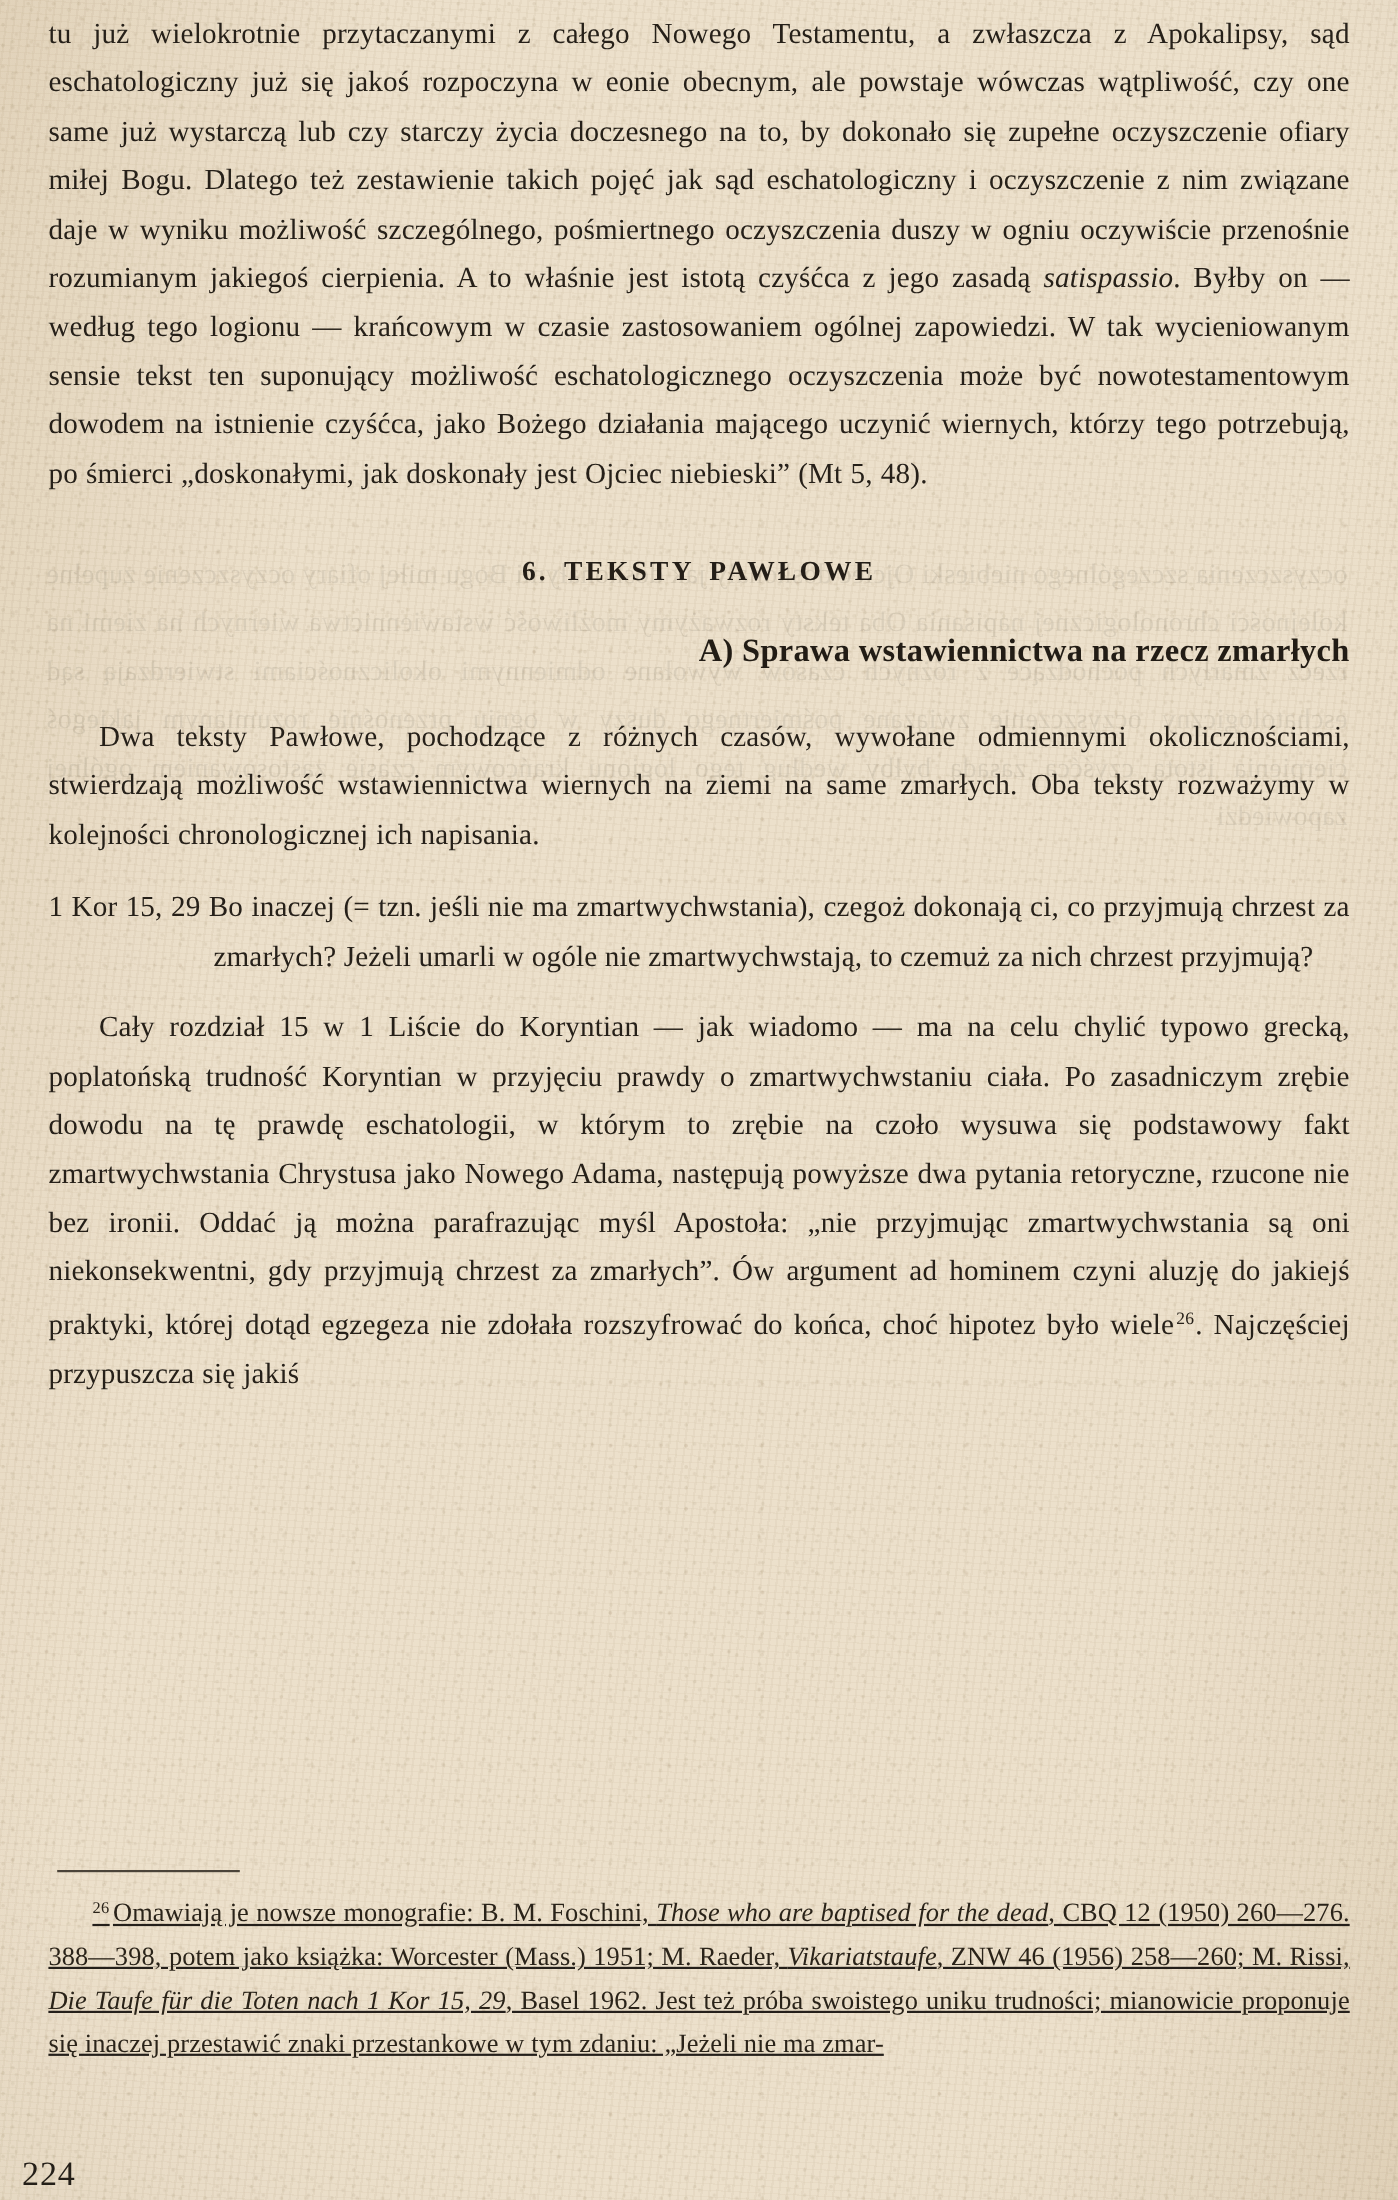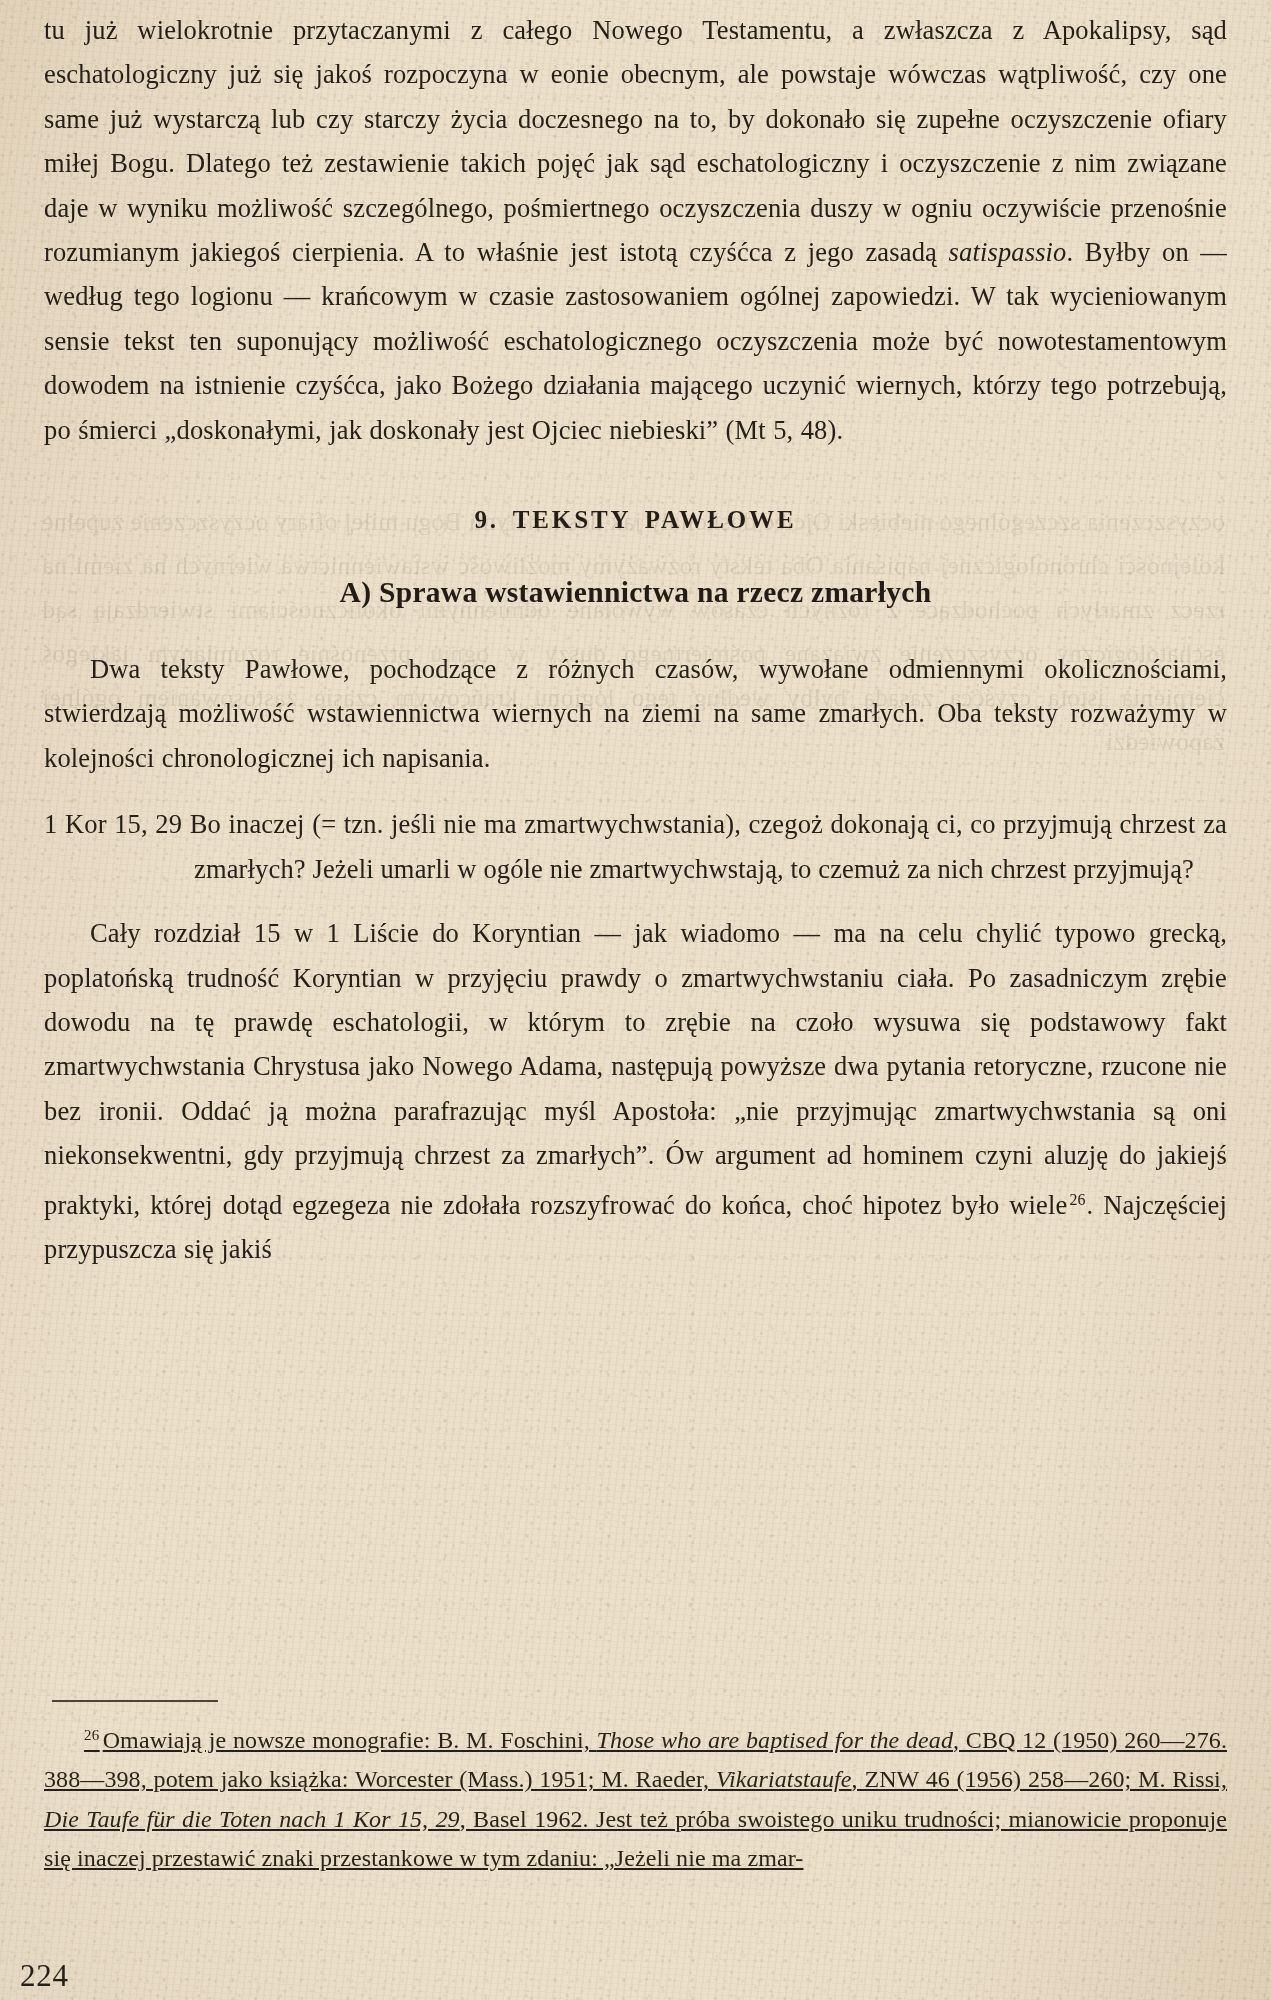--- a/index.html
+++ b/index.html
@@ -97,21 +97,21 @@
   .head {
     text-align: center;
     font-size: 25px;
     letter-spacing: 2.9px;
     word-spacing: 5px;
     padding-top: 54px;
     padding-bottom: 6px;
     color: #241e17;
   }
   .sub {
-    text-align: center;
+    text-align: right;
     font-size: 29.5px;
     letter-spacing: .3px;
     padding-top: 36px;
     padding-bottom: 12px;
     color: #221c15;
   }
 
   
   .quote {
     font-size: 26.5px;
@@ -183,21 +183,21 @@
 <body>
 
 <div class="page">
 
   <div class="bleed">oczyszczenia szczególnego niebieski Ojciec doskonały jak doskonałymi Bogu miłej ofiary oczyszczenie zupełne kolejności chronologicznej napisania Oba teksty rozważymy możliwość wstawiennictwa wiernych na ziemi na rzecz zmarłych pochodzące z różnych czasów wywołane odmiennymi okolicznościami stwierdzają sąd eschatologiczny oczyszczenie związane pośmiertnego duszy w ogniu przenośnie rozumianym jakiegoś cierpienia istotą czyśćca zasadą byłby według tego logionu krańcowym czasie zastosowaniem ogólnej zapowiedzi</div>
 
   <div class="content">
 
     <p class="body-text para-top"><span>tu już wielokrotnie przytaczanymi z całego Nowego Testamentu, a zwłaszcza z Apokalipsy, sąd eschatologiczny już się jakoś rozpoczyna w eonie obecnym, ale powstaje wówczas wątpliwość, czy one same już wystarczą lub czy starczy życia doczesnego na to, by dokonało się zupełne oczyszczenie ofiary miłej Bogu. Dlatego też zestawienie takich pojęć jak sąd eschatologiczny i oczyszczenie z nim związane daje w wyniku możliwość szczególnego, pośmiertnego oczyszczenia duszy w ogniu oczywiście przenośnie rozumianym jakiegoś cierpienia. A to właśnie jest istotą czyśćca z jego zasadą </span><span class="it">satispassio</span><span>. Byłby on — według tego logionu — krańcowym w czasie zastosowaniem ogólnej zapowiedzi. W tak wycieniowanym sensie tekst ten suponujący możliwość eschatologicznego oczyszczenia może być nowotestamentowym dowodem na istnienie czyśćca, jako Bożego działania mającego uczynić wiernych, którzy tego potrzebują, po śmierci „doskonałymi, jak doskonały jest Ojciec niebieski” (Mt 5, 48).</span></p>
 
-    <h2 class="head">9. TEKSTY PAWŁOWE</h2>
+    <h2 class="head">6. TEKSTY PAWŁOWE</h2>
 
     <h3 class="sub">A) Sprawa wstawiennictwa na rzecz zmarłych</h3>
 
     <div class="gap-a"></div>
 
     <p class="body-text indent">Dwa teksty Pawłowe, pochodzące z różnych czasów, wywołane odmiennymi okolicznościami, stwierdzają możliwość wstawiennictwa wiernych na ziemi na same zmarłych. Oba teksty rozważymy w kolejności chronologicznej ich napisania.</p>
 
     <div class="quote">
       <span class="hang">1 Kor 15, 29 Bo inaczej (= tzn. jeśli nie ma zmartwychwstania), czegoż dokonają ci, co przyjmują chrzest za zmarłych? Jeżeli umarli w ogóle nie zmartwychwstają, to czemuż za nich chrzest przyjmują?</span>
     </div>

